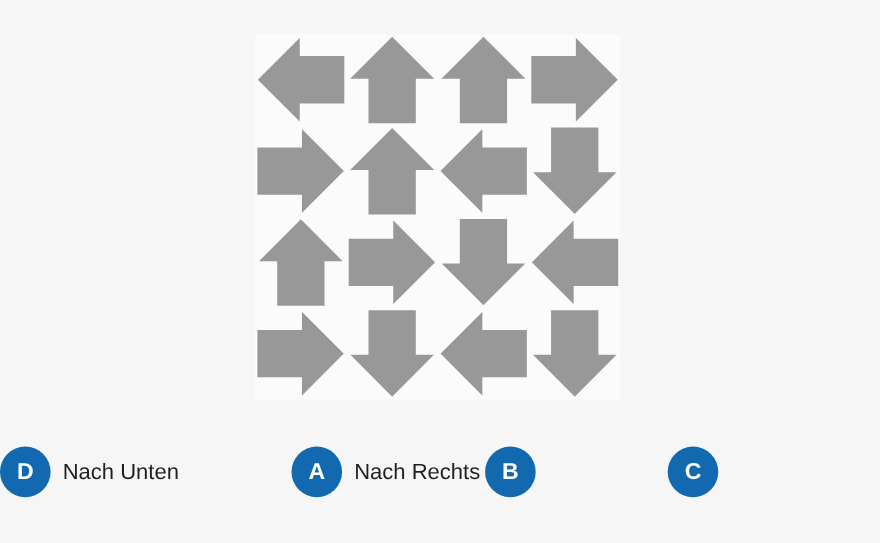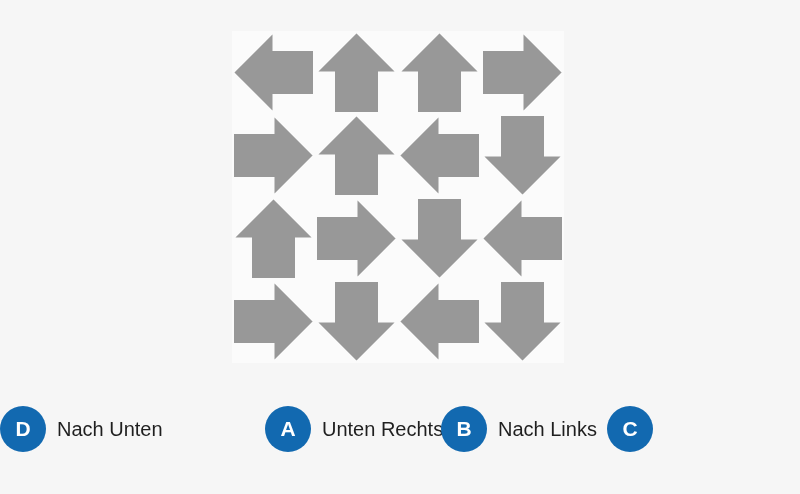--- a/index.html
+++ b/index.html
@@ -140,26 +140,25 @@
       </div>
       <div class="cell dir-down">
         <svg viewBox="0 0 83 83">
           <polygon points="41.5,1 82,41.5 64,41.5 64,82 19,82 19,41.5 1,41.5" fill="#989898" stroke="#fbfbfb" stroke-width="2"></polygon>
         </svg>
       </div>
     </div>
 
   <div class="option">
     <span class="badge" style="background: rgb(18, 105, 176);">A</span>
-    <span class="option-label" style="color: rgb(31, 31, 31);">Unten Rechts</span>
+    <span class="option-label" style="color: rgb(31, 31, 31);">Nach Rechts</span>
   </div>
 
   <div class="option">
     <span class="badge" style="background: rgb(18, 105, 176);">B</span>
-    <span class="option-label" style="color: rgb(31, 31, 31);">Nach Links</span>
   </div>
 
   <div class="option">
     <span class="badge" style="background: rgb(18, 105, 176);">C</span>
   </div>
 
   <div class="option">
     <span class="badge" style="background: rgb(18, 105, 176);">D</span>
     <span class="option-label" style="color: rgb(31, 31, 31); text-align: right;">Nach Unten</span>
   </div>

